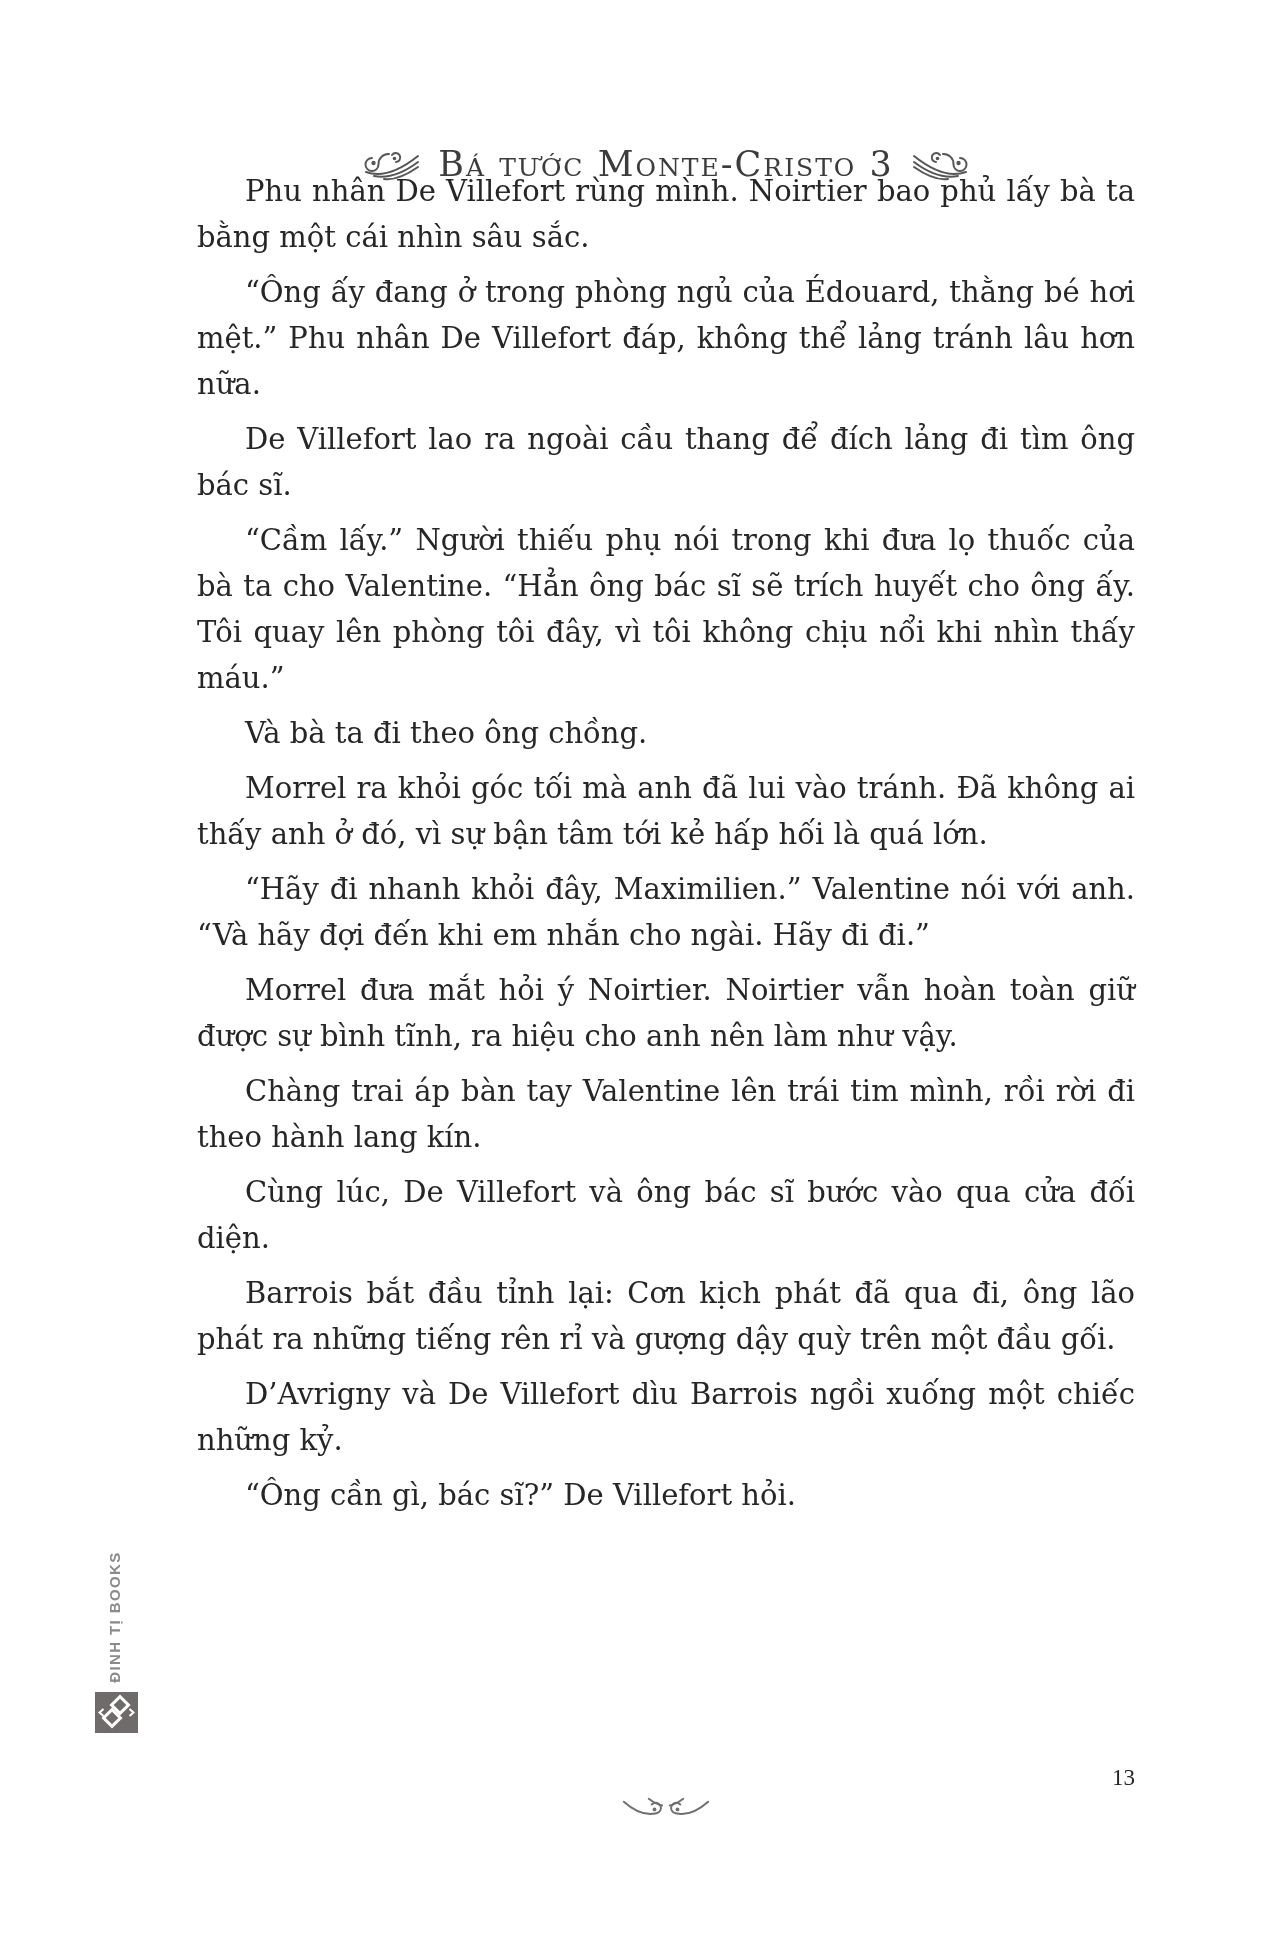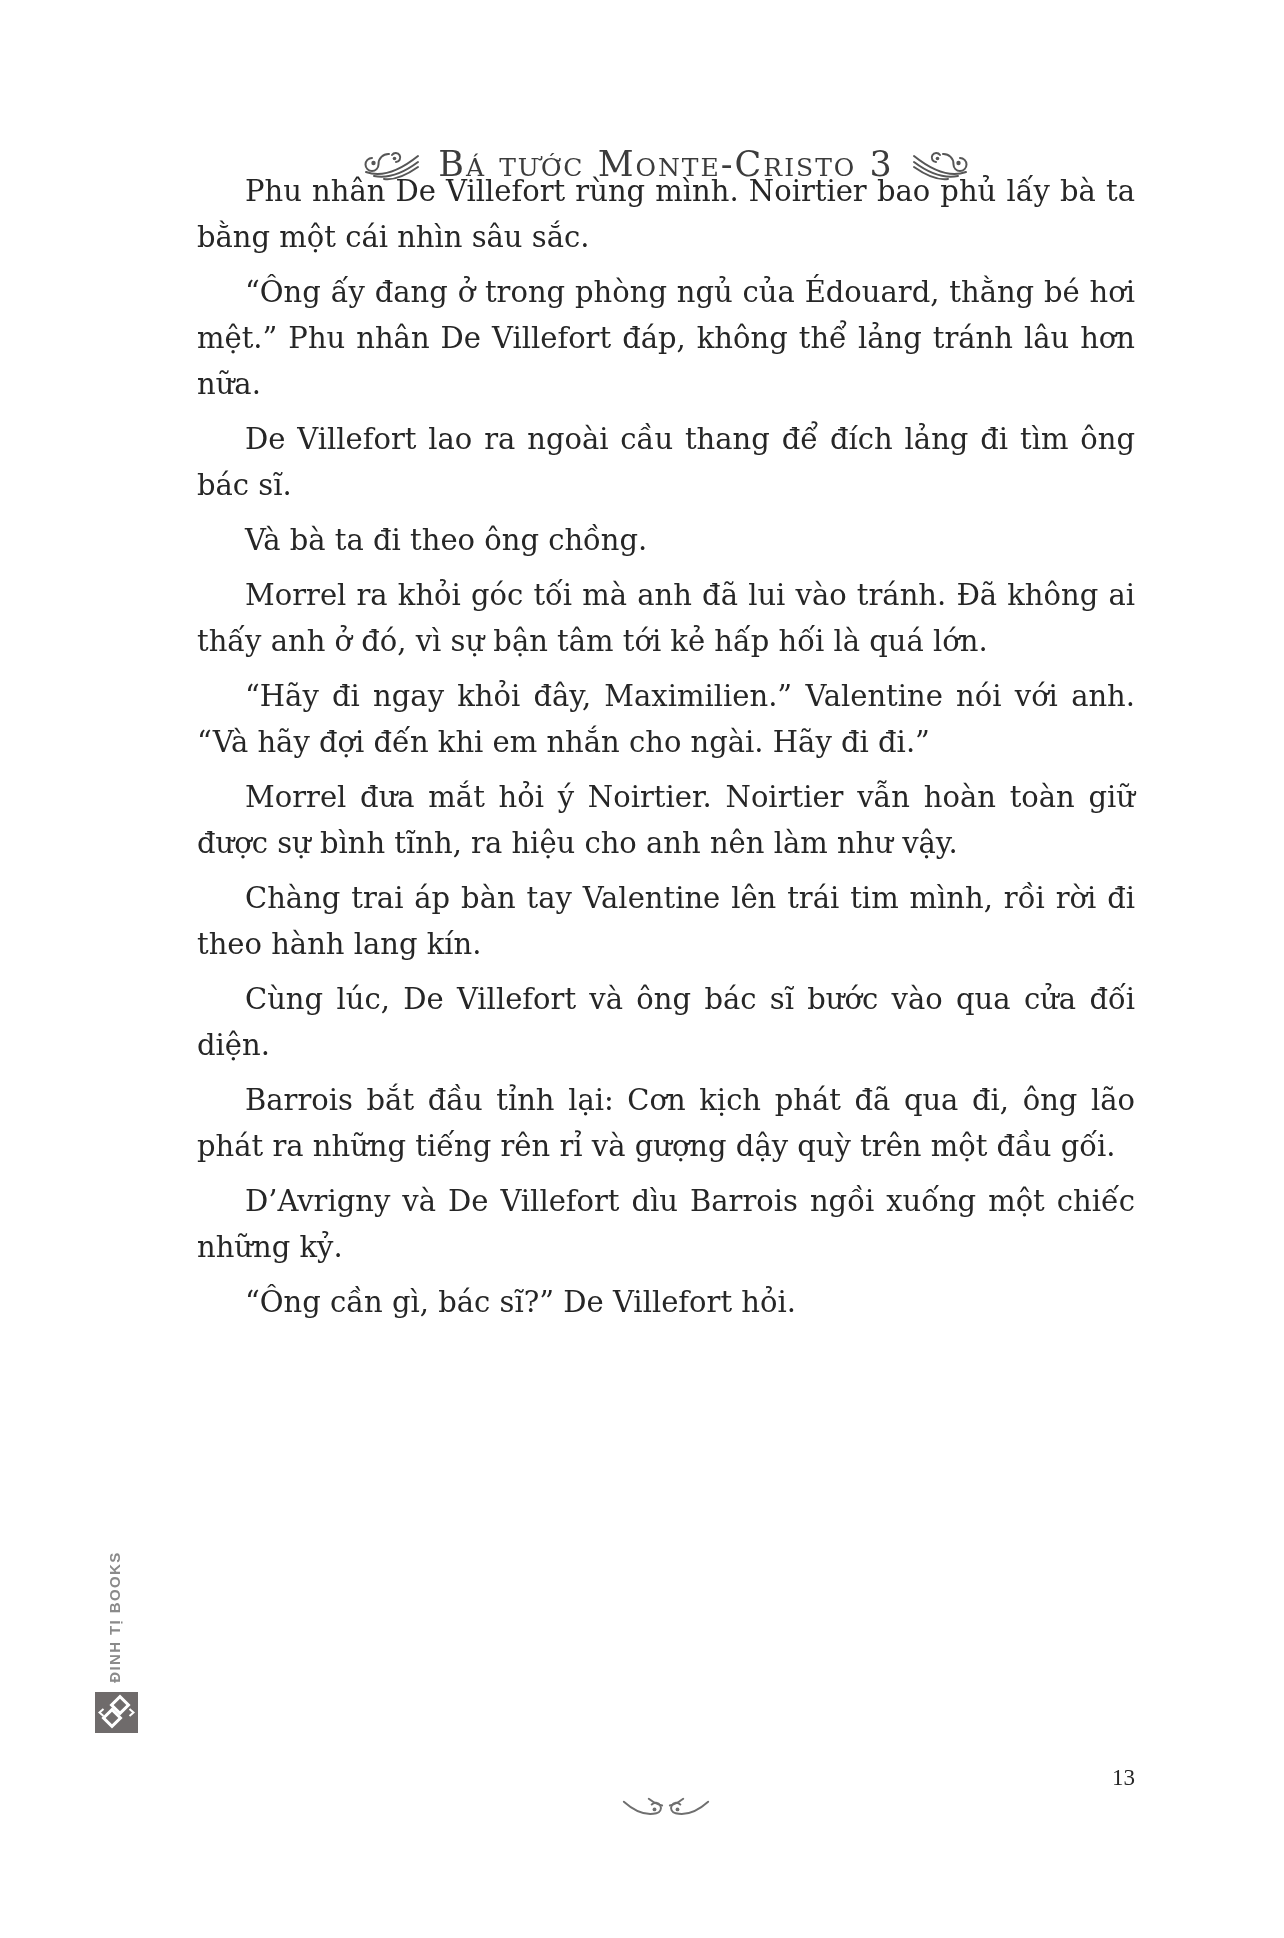--- a/index.html
+++ b/index.html
@@ -131,23 +131,24 @@
       </g>
       <circle cx="11.5" cy="17" r="2.2" fill="currentColor"></circle>
       <circle cx="32.5" cy="12.5" r="1.8" fill="currentColor"></circle>
     </svg>
   </header>
 
   <main class="body-text">
       <p>Phu nhân De Villefort rùng mình. Noirtier bao phủ lấy bà ta bằng một cái nhìn sâu sắc.</p>
       <p>“Ông ấy đang ở trong phòng ngủ của Édouard, thằng bé hơi mệt.” Phu nhân De Villefort đáp, không thể lảng tránh lâu hơn nữa.</p>
       <p>De Villefort lao ra ngoài cầu thang để đích lảng đi tìm ông bác sĩ.</p>
+      <p>“Cầm lấy.” Người thiếu phụ nói trong khi đưa lọ thuốc của bà ta cho Valentine. “Hẳn ông bác sĩ sẽ trích huyết cho ông ấy. Tôi quay lên phòng tôi đây, vì tôi không chịu nổi khi nhìn thấy máu.”</p>
       <p>Và bà ta đi theo ông chồng.</p>
       <p>Morrel ra khỏi góc tối mà anh đã lui vào tránh. Đã không ai thấy anh ở đó, vì sự bận tâm tới kẻ hấp hối là quá lớn.</p>
-      <p>“Hãy đi ngay khỏi đây, Maximilien.” Valentine nói với anh. “Và hãy đợi đến khi em nhắn cho ngài. Hãy đi đi.”</p>
+      <p>“Hãy đi nhanh khỏi đây, Maximilien.” Valentine nói với anh. “Và hãy đợi đến khi em nhắn cho ngài. Hãy đi đi.”</p>
       <p>Morrel đưa mắt hỏi ý Noirtier. Noirtier vẫn hoàn toàn giữ được sự bình tĩnh, ra hiệu cho anh nên làm như vậy.</p>
       <p>Chàng trai áp bàn tay Valentine lên trái tim mình, rồi rời đi theo hành lang kín.</p>
       <p>Cùng lúc, De Villefort và ông bác sĩ bước vào qua cửa đối diện.</p>
       <p>Barrois bắt đầu tỉnh lại: Cơn kịch phát đã qua đi, ông lão phát ra những tiếng rên rỉ và gượng dậy quỳ trên một đầu gối.</p>
       <p>D’Avrigny và De Villefort dìu Barrois ngồi xuống một chiếc những kỷ.</p>
       <p>“Ông cần gì, bác sĩ?” De Villefort hỏi.</p>
     </main>
 
   <div class="publisher-vert">ĐINH TỊ BOOKS</div>
 

